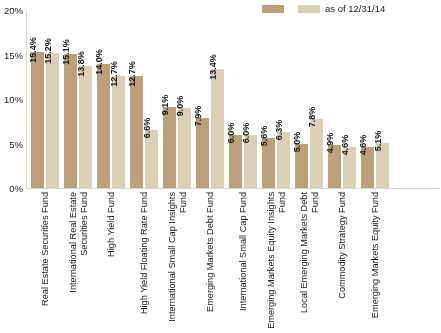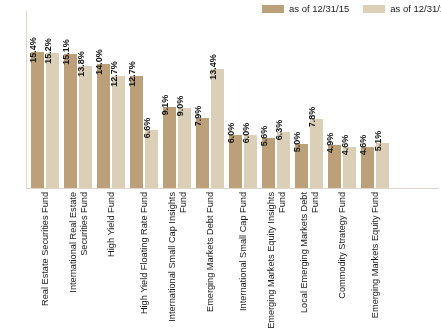--- a/index.html
+++ b/index.html
@@ -162,28 +162,34 @@
   }
 </style>
 </head>
 <body>
 
 <div id="chart-root">
 
   <div id="legend">
       <div class="legend-entry">
         <span class="legend-swatch" style="background: rgb(188, 160, 122);"></span>
-        <span class="legend-label">as of 12/31/15</span>
       </div>
       <div class="legend-entry">
         <span class="legend-swatch" style="background: rgb(220, 207, 184);"></span>
         <span class="legend-label">as of 12/31/14</span>
       </div>
     </div>
 
+  <div id="y-ticks">
+      <div class="y-tick" style="top: 11px;">20%</div>
+      <div class="y-tick" style="top: 55.5px;">15%</div>
+      <div class="y-tick" style="top: 100px;">10%</div>
+      <div class="y-tick" style="top: 144.5px;">5%</div>
+      <div class="y-tick" style="top: 189px;">0%</div>
+    </div>
 
   <div id="plot-area">
     <div id="y-axis-line"></div>
     <div id="x-axis-line"></div>
     <div id="bars-layer">
         <div class="bar-group">
           <div class="bar-wrap">
             <div class="bar" style="background: rgb(188, 160, 122); height: 136.29px;"></div>
             <span class="bar-value" style="bottom: 136.29px;">15.4%</span>
           </div>

